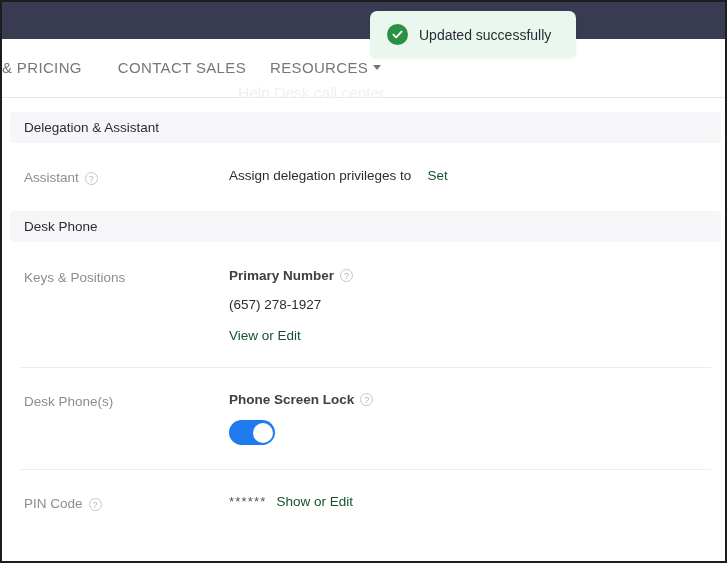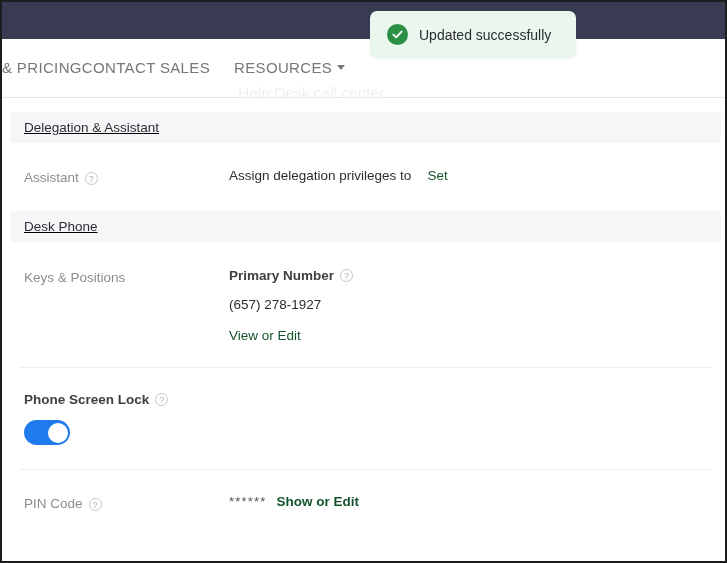--- a/index.html
+++ b/index.html
@@ -52,21 +52,21 @@
   }
   .nav-link {
     color: #76767c;
     font-size: 15px;
     letter-spacing: 0.35px;
     text-decoration: none;
     white-space: nowrap;
     cursor: pointer;
   }
   .nav-pricing { margin-left: 0px; }
-  .nav-contact { }
+  .nav-contact { margin-left: 36px; }
   .nav-resources { margin-left: 24px; display: inline-flex; align-items: center; }
   .caret {
     display: inline-block;
     margin-left: 5px;
     width: 0; height: 0;
     border-left: 4px solid transparent;
     border-right: 4px solid transparent;
     border-top: 5px solid #76767c;
   }
 
@@ -125,21 +125,20 @@
 
   .section-head {
     margin: 0 8px;
     height: 31px;
     background: #f6f6f8;
     border-radius: 4px;
     display: flex;
     align-items: center;
     padding-left: 14px;
     box-sizing: border-box;
-    text-decoration: underline;
   }
   .section-head-label {
     font-size: 13.5px;
     color: #2c2c33;
   }
 
   .row {
     position: relative;
     display: flex;
     box-sizing: border-box;
@@ -178,21 +177,21 @@
   }
   .val-plain { color: #2c2c33; }
 
   a.link, .link {
     color: #14532d;
     font-size: 13.5px;
     text-decoration: none;
     cursor: pointer;
     white-space: nowrap;
   }
-  .link-bold { font-weight: bold; }
+  .link-bold { font-weight: normal; }
 
   
   .help-icon {
     display: inline-block;
     width: 13px;
     height: 13px;
     border-radius: 50%;
     border: 1px solid #c6c6cc;
     color: #b0b0b8;
     font-size: 9px;
@@ -293,20 +292,21 @@
         <div class="val-line" style="margin-top:14px;">
           <span class="val-plain">(657) 278-1927</span>
         </div>
         <div class="val-line" style="margin-top:16px;">
           <a class="link">View or Edit</a>
         </div>
       </div>
     </div>
 
     <div class="row sep" style="padding-top:25px; padding-bottom:24px;">
+      <div class="row-label">Desk Phone(s)</div>
       <div class="row-value">
         <div class="val-line">
           <span class="val-strong">Phone Screen Lock</span>
             <span class="help-icon">?</span>
         </div>
         <div class="val-line" style="margin-top:13px;">
           <div class="toggle">
             <div class="knob"></div>
           </div>
         </div>

